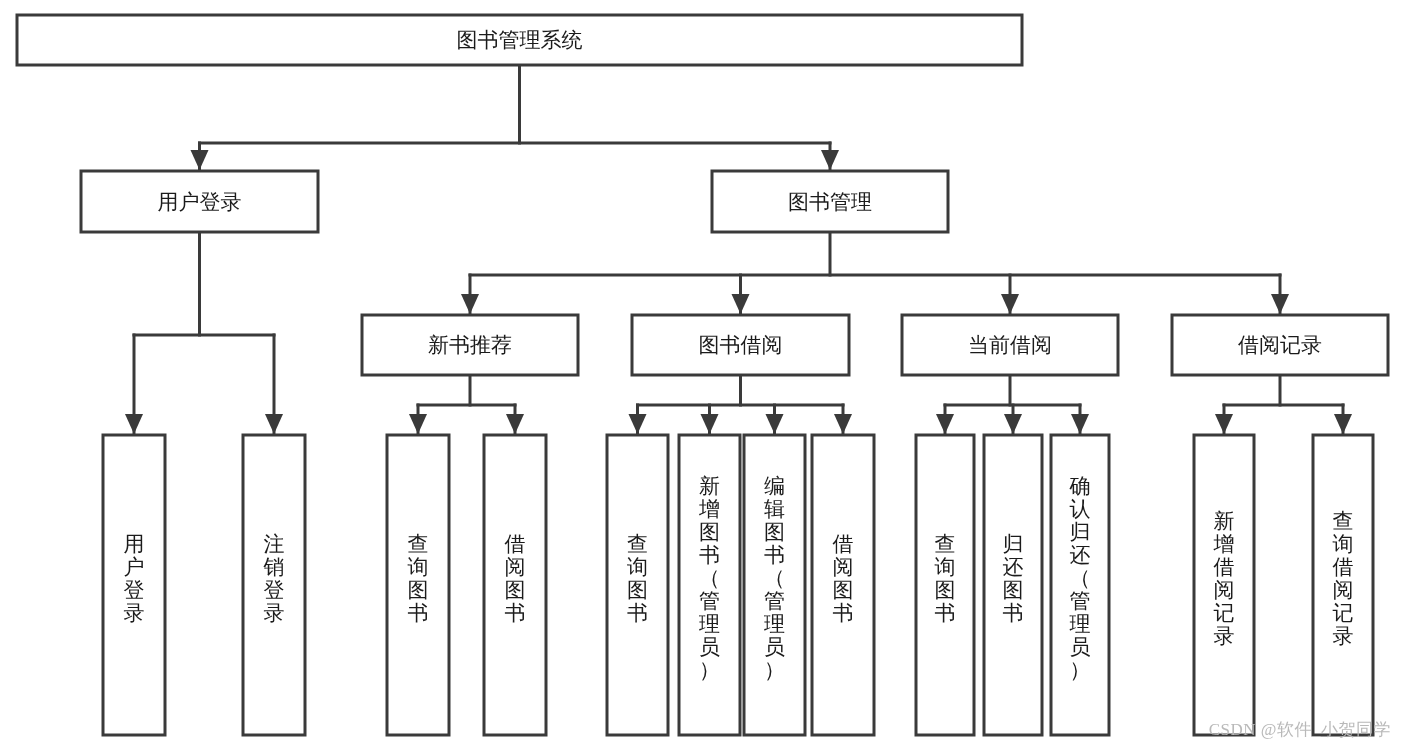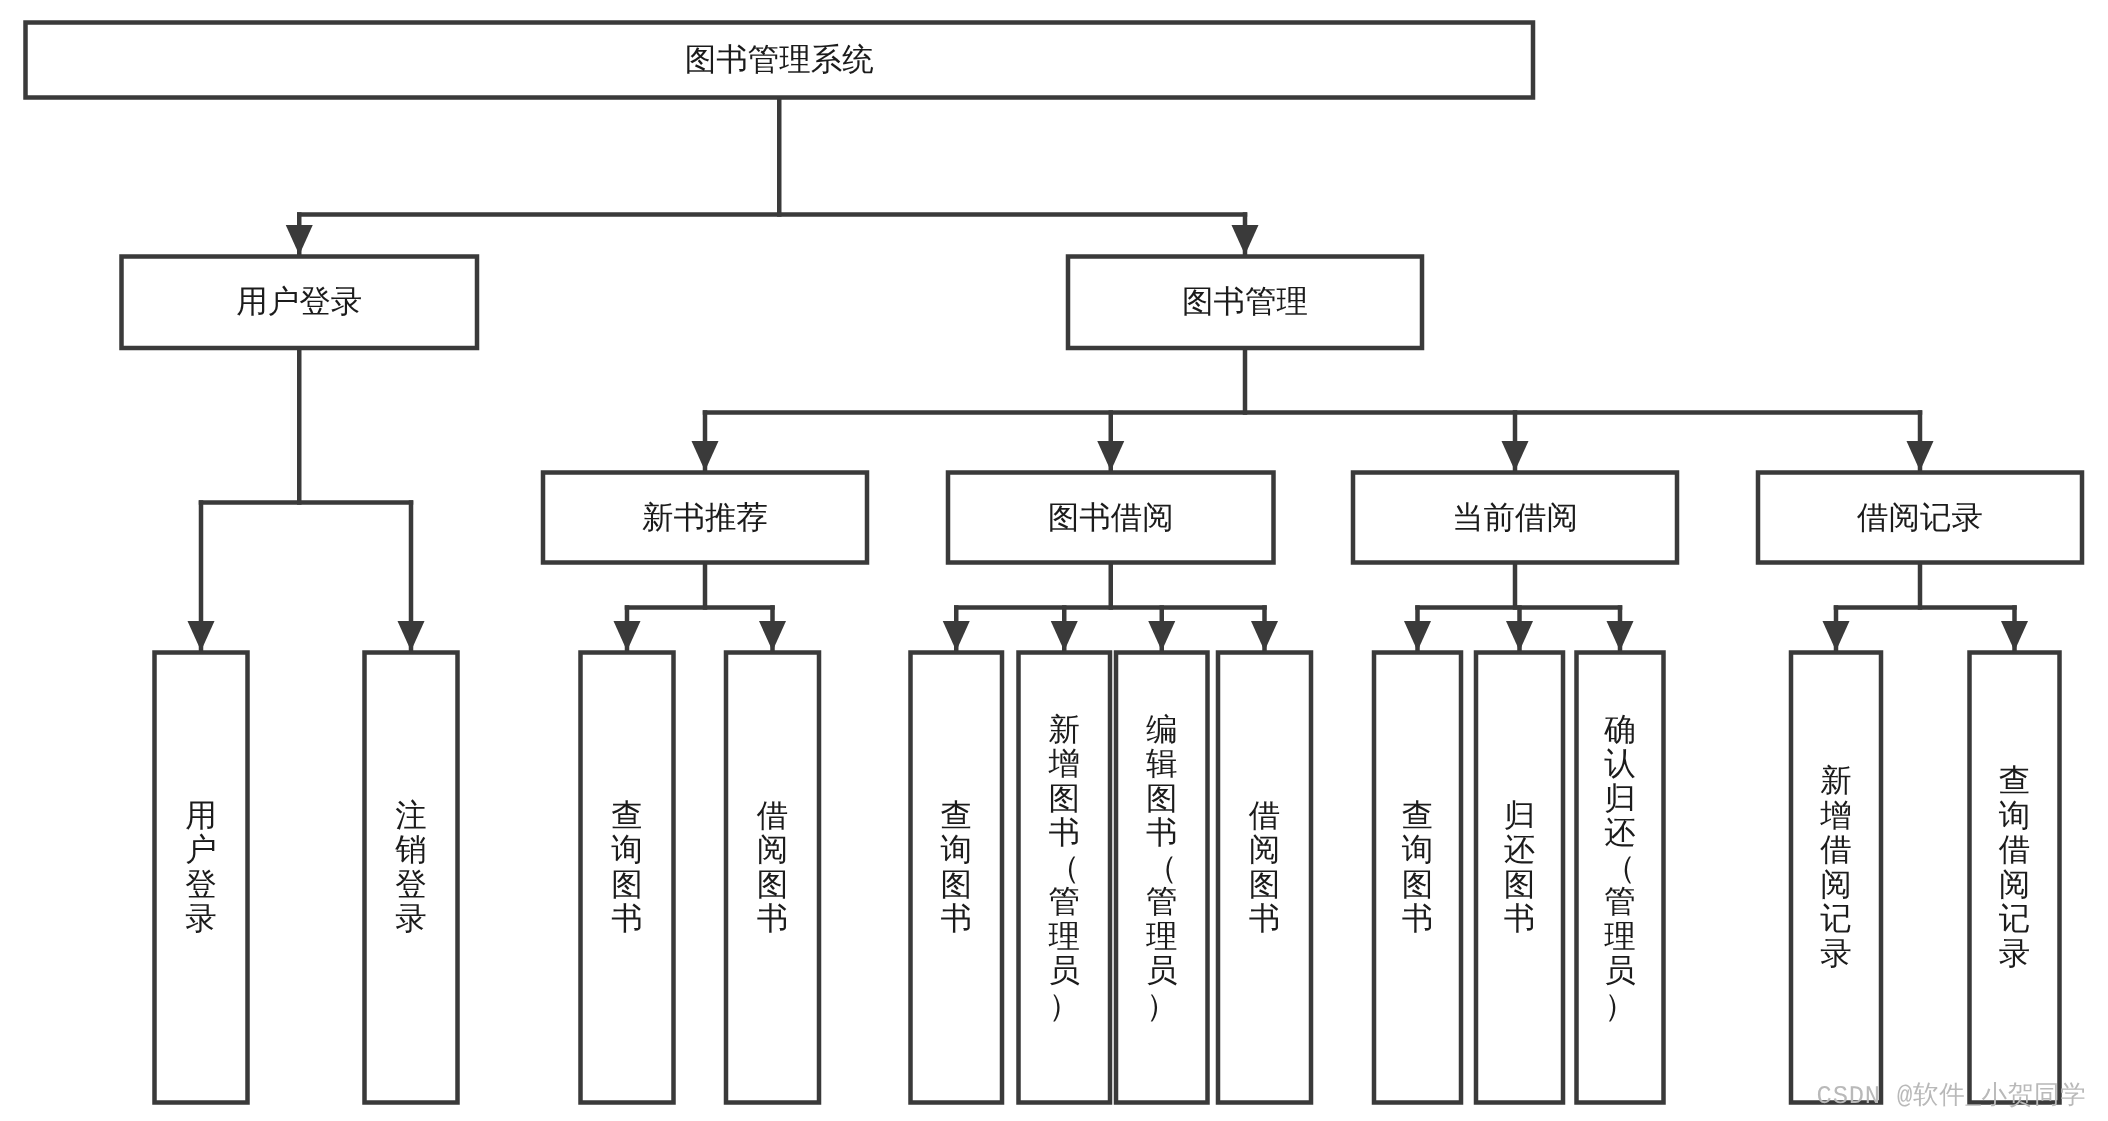--- a/index.html
+++ b/index.html
@@ -51,21 +51,21 @@
   .node-label-vert {
     font-family: "DejaVu Sans", "Liberation Sans", sans-serif;
     fill: #1b1b1b;
     font-size: 21px;
     text-anchor: middle;
   }
   .watermark {
     position: absolute;
     right: 8px;
     bottom: 6px;
-    font-family: Liberation Mono, monospace;
+    font-family: Liberation Serif, serif;
     font-size: 17px;
     color: #b9b9b9;
     letter-spacing: 0.5px;
     white-space: nowrap;
     pointer-events: none;
   }
 </style>
 </head>
 <body>
 

